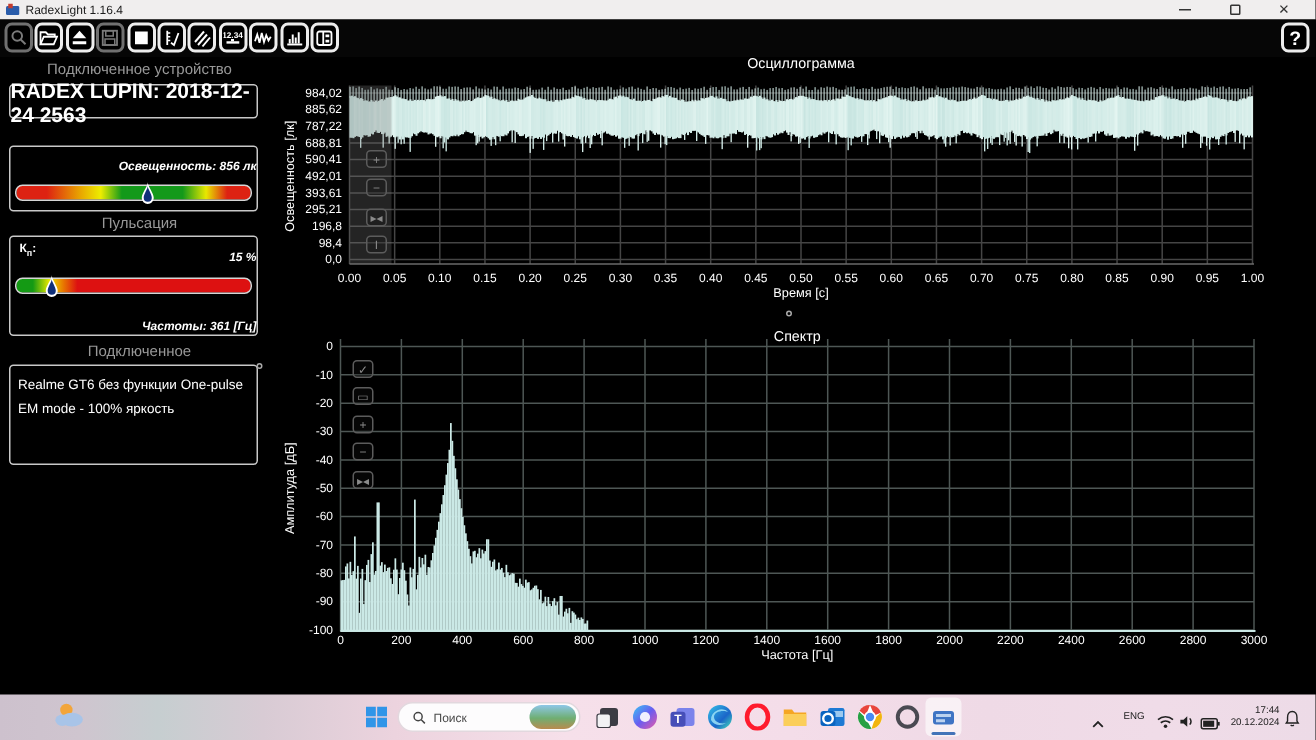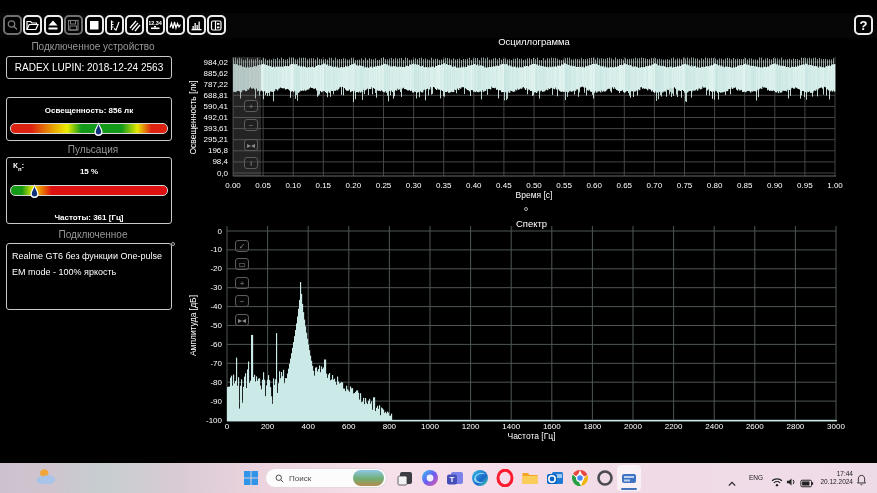--- a/index.html
+++ b/index.html
@@ -13,22 +13,22 @@
 .wc .max{width:7px;height:7px;border:1px solid #333;border-radius:1px;}
 .wc .cls{font-size:9px;line-height:9px;color:#333;}
 .toolbar{position:absolute;left:0;top:13px;width:877px;height:25px;background:#060606;}
 .tbtn{position:absolute;top:2px;width:19px;height:20px;border:2px solid #ededed;border-radius:5px;background:#000;display:flex;align-items:center;justify-content:center;}
 .tbtn.dim{border-color:#707070;}
 .helpbtn{position:absolute;top:2px;right:4px;width:19px;height:20px;border:2px solid #ededed;border-radius:5px;color:#fff;font-size:13px;font-weight:bold;display:flex;align-items:center;justify-content:center;background:#000;}
 .panel{position:absolute;left:0;top:38px;width:180px;height:425px;background:#000;}
 .ghead{position:absolute;left:8px;right:2px;height:13px;display:flex;align-items:center;color:#989898;font-size:10px;white-space:nowrap;flex-direction:column;}
 .ghead .hline{flex:1;height:0;border-top:1px solid #383838;margin-left:6px;}
 .pbox{position:absolute;left:6px;width:166px;border:1px solid #c9c9c9;border-radius:3px;background:#000;}
-.devtext{width:100%;text-align:center;color:#fff;font-weight:normal;font-size:10px;}
-.vlabel{position:absolute;left:0;width:100%;text-align:center;color:#fff;font-weight:bold;font-size:8px;}
+.devtext{width:100%;text-align:left;color:#fff;font-weight:bold;font-size:14px;}
+.vlabel{position:absolute;left:0;width:100%;text-align:right;color:#fff;font-weight:bold;font-size:8px;font-style:italic;}
 .gbar{position:absolute;left:3px;width:158px;height:11px;border:1px solid #d6d6d6;border-radius:5px;}
 .gbar.lux{background:linear-gradient(90deg,#dd2212 0%,#dd2212 13%,#e8a300 27%,#eded00 36%,#13991a 45%,#13991a 71%,#e8e800 81%,#dd2212 90%,#dd2212 100%);}
 .gbar.pul{background:linear-gradient(90deg,#149a14 0%,#149a14 7%,#e8e800 14%,#e87700 20%,#dd1111 26%,#dd1111 100%);}
 .marker{position:absolute;top:-3px;width:9px;height:16px;margin-left:-4px;}
 .kp{position:absolute;left:6px;top:3px;color:#fff;font-weight:bold;font-size:8px;}
 .kp sub{font-size:6px;}
 .cmline{color:#fff;font-size:9px;line-height:16px;white-space:nowrap;}
 .splitdot{position:absolute;border:1px solid #aaa;border-radius:50%;width:4px;height:4px;background:#000;}
 .cbtn{position:absolute;width:14px;height:12px;border:1px solid #5c5c5c;border-radius:3px;color:#8a8a8a;font-size:8px;line-height:9px;display:flex;align-items:center;justify-content:center;background:rgba(20,20,20,0.3);}
 .taskbar{position:absolute;left:0;top:463px;width:877px;height:42px;background:linear-gradient(90deg,#cdc1cd 0%,#cfc5cf 6%,#c6ced0 12%,#d8cbd4 20%,#ecd3de 30%,#f6e0ea 43%,#f4dde9 60%,#efdae6 75%,#f0dce8 88%,#eddbe7 100%);}
@@ -40,20 +40,36 @@
 .activeapp{position:absolute;left:617px;top:2px;width:24px;height:26px;background:rgba(255,255,255,0.6);border-radius:4px;display:flex;align-items:center;justify-content:center;}
 .activeapp:after{content:"";position:absolute;bottom:1px;left:4px;right:4px;height:2px;background:#4373b8;border-radius:2px;}
 .trayitem{position:absolute;}
 .treng{font-size:6.5px;color:#1c1c1c;}
 .clock{text-align:right;font-size:6.5px;color:#1c1c1c;line-height:8px;}
 </style>
 </head>
 <body>
 
 <div id="stage">
+  <div class="titlebar">
+    <svg class="appicon" viewBox="0 0 9 9">
+        <rect x="0" y="2" width="9" height="6" rx="1" fill="#2a5caa"></rect>
+        <rect x="1.5" y="0.5" width="3" height="3" fill="#c23b2e"></rect>
+      </svg>
+    <span class="titletext">RadexLight 1.16.4</span>
+    <div class="wc" style="left:783px;">
+        <span class="min"></span>
+      </div>
+    <div class="wc" style="left:816px;">
+        <span class="max"></span>
+      </div>
+    <div class="wc" style="left:849px;">
+        <span class="cls">✕</span>
+      </div>
+  </div>
 
   <div class="toolbar" id="toolbar">
     <div class="helpbtn">?</div>
   <div class="tbtn dim" style="left: 3px;">
         <svg width="13" height="13" viewBox="0 0 13 13">
           <circle cx="5.5" cy="5" r="3.2" fill="none" stroke="#7a7a7a" stroke-width="1.3"></circle>
           <line x1="7.8" y1="7.3" x2="11" y2="10.5" stroke="#7a7a7a" stroke-width="1.3"></line>
         </svg>
       </div>
       <div class="tbtn" style="left: 23.4px;">

